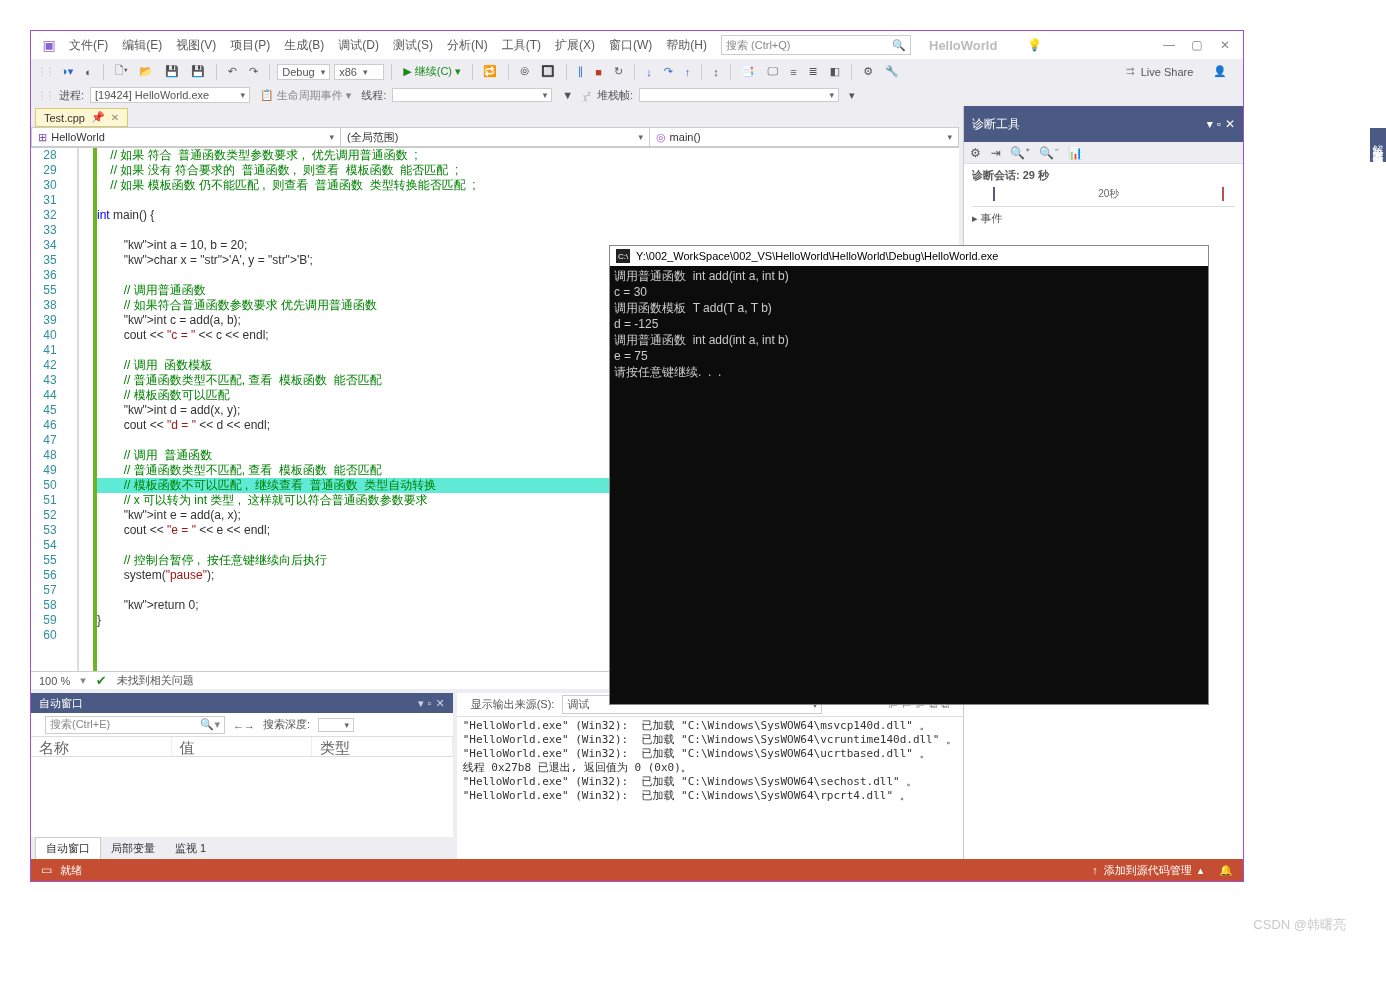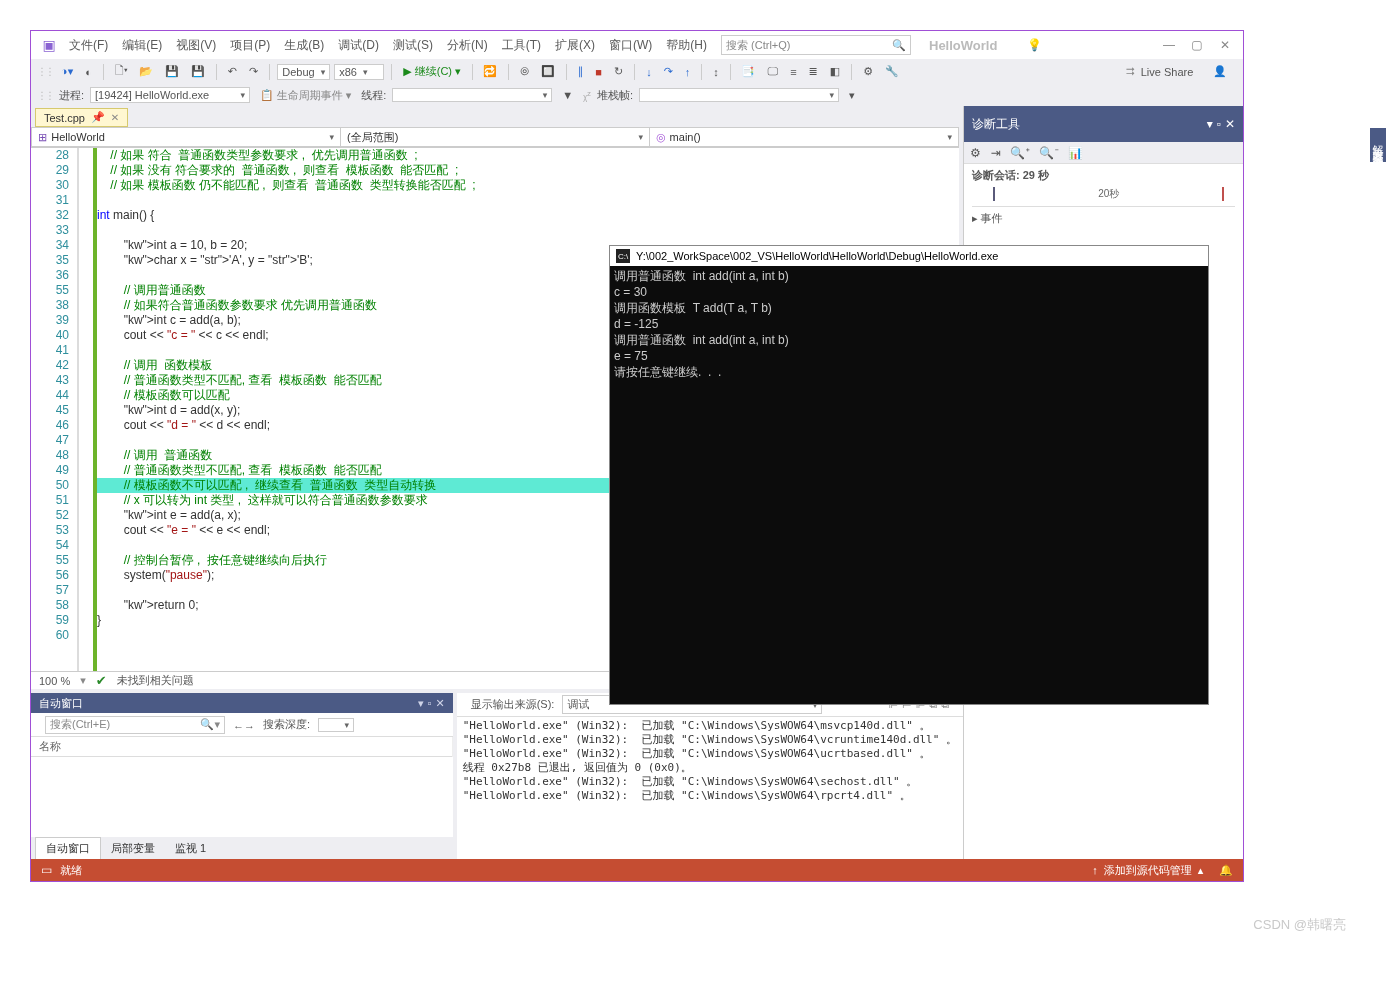--- a/index.html
+++ b/index.html
@@ -30,41 +30,41 @@
   .codepanel { flex: 1; display: flex; flex-direction: column; min-height: 0; border-right: 4px solid #eeeef2; }
   .filetab-row { height: 21px; background: #eeeef2; display: flex; align-items: flex-end; padding-left: 4px; }
   .filetab { background: #fff7d1; border: 1px solid #d6c96e; padding: 2px 8px; font-size: 11px; display: inline-flex; align-items: center; gap: 6px; }
   .filetab .thumb { color: #888; }
   .filetab .close { color: #888; font-size: 10px; }
   .ctx-row { height: 21px; display: flex; border-bottom: 1px solid #ccc; }
   .ctx-dd { flex: 1; border: 1px solid #ccc; border-right: none; padding: 2px 6px; font-size: 11px; display: flex; align-items: center; gap: 4px; background: #fff; }
   .ctx-dd:last-child { border-right: 1px solid #ccc; }
   .ctx-dd::after { content: "▾"; font-size: 9px; color: #666; margin-left: auto; }
   .code-body { flex: 1; display: flex; overflow: hidden; position: relative; }
-  .gutter { width: 48px; text-align: right; padding-right: 8px; color: #2f8f9d; font-family: Consolas, monospace; font-size: 12px; line-height: 15px; background: #fff; border-right: 2px solid #dcdcdc; }
+  .gutter { width: 48px; text-align: center; padding-right: 8px; color: #2f8f9d; font-family: Consolas, monospace; font-size: 12px; line-height: 15px; background: #fff; border-right: 2px solid #dcdcdc; }
   .gutter .ln { height: 15px; }
   .fold { width: 14px; background: #fff; position: relative; }
   .greenbar { width: 4px; background: #6db42a; }
   .code { flex: 1; font-family: Consolas, monospace; font-size: 12px; line-height: 15px; white-space: pre; background: #fff; overflow: hidden; }
   .code .cmt { color: #008000; }
   .code .kw { color: #0000ff; }
   .code .str { color: #a31515; }
   .hl { background: #5eead4; display: inline-block; width: 100%; }
   .info-row { height: 18px; border-top: 1px solid #ccc; display: flex; align-items: center; padding: 0 8px; font-size: 11px; color: #555; gap: 10px; }
   .info-row .ok { color: #2a8a2a; font-size: 13px; }
   .bottom-tabs { display: flex; background: #eeeef2; height: 22px; align-items: flex-end; padding: 0 4px; }
   .bottom-tabs .bt { padding: 3px 10px; font-size: 11px; color: #333; }
   .bottom-tabs .bt.active { background: #fff; border: 1px solid #ccc; border-bottom: none; }
   .bottom-panels { flex: 0 0 170px; display: flex; }
   .panel { flex: 1; display: flex; flex-direction: column; border-top: 4px solid #eeeef2; }
   .panel-title { height: 20px; background: #4b5a85; color: #fff; font-size: 11px; padding: 2px 8px; display: flex; align-items: center; }
   .panel-title .tools { margin-left: auto; display: flex; gap: 4px; color: #cfd4e8; }
   .panel-bar { height: 24px; display: flex; align-items: center; padding: 0 14px; gap: 8px; font-size: 11px; border-bottom: 1px solid #ddd; color: #555; }
   .panel-search { width: 180px; height: 18px; border: 1px solid #ccc; padding: 0 4px; color: #888; display: flex; align-items: center; }
-  .table-hdr { display: flex; height: 20px; font-size: 11px; border-bottom: 1px solid #ddd; color: #666; flex-direction: column; }
+  .table-hdr { display: flex; height: 20px; font-size: 15px; border-bottom: 1px solid #ddd; color: #666; }
   .table-hdr div { flex: 1; padding: 2px 8px; border-right: 1px solid #eee; }
   .output-body { flex: 1; font-family: Consolas, monospace; font-size: 11px; padding: 2px 6px; color: #333; line-height: 14px; overflow: hidden; white-space: pre; }
   .rightpanel { width: 280px; background: #eeeef2; display: flex; flex-direction: column; border-left: 1px solid #ccc; }
   .rtab { position: absolute; right: 0; top: 128px; width: 16px; background: #4b5a85; color: #fff; font-size: 11px; writing-mode: vertical-rl; padding: 8px 1px; letter-spacing: 2px; }
   .diag-title { height: 36px; background: #4b5a85; color: #fff; font-size: 12px; padding: 2px 8px; display: flex; align-items: center; }
   .diag-title .tools { margin-left: auto; display: flex; gap: 4px; }
   .diag-tb { height: 22px; display: flex; align-items: center; gap: 10px; padding: 0 6px; border-bottom: 1px solid #ddd; color: #555; }
   .diag-body { background: #fff; padding: 4px 8px; font-size: 11px; color: #555; flex: 1; }
   .diag-chart { height: 22px; position: relative; border-bottom: 1px solid #ddd; margin: 2px 0 4px; }
   .diag-chart .tick { position: absolute; top: 2px; height: 14px; border-left: 2px solid #5a5a7a; }

